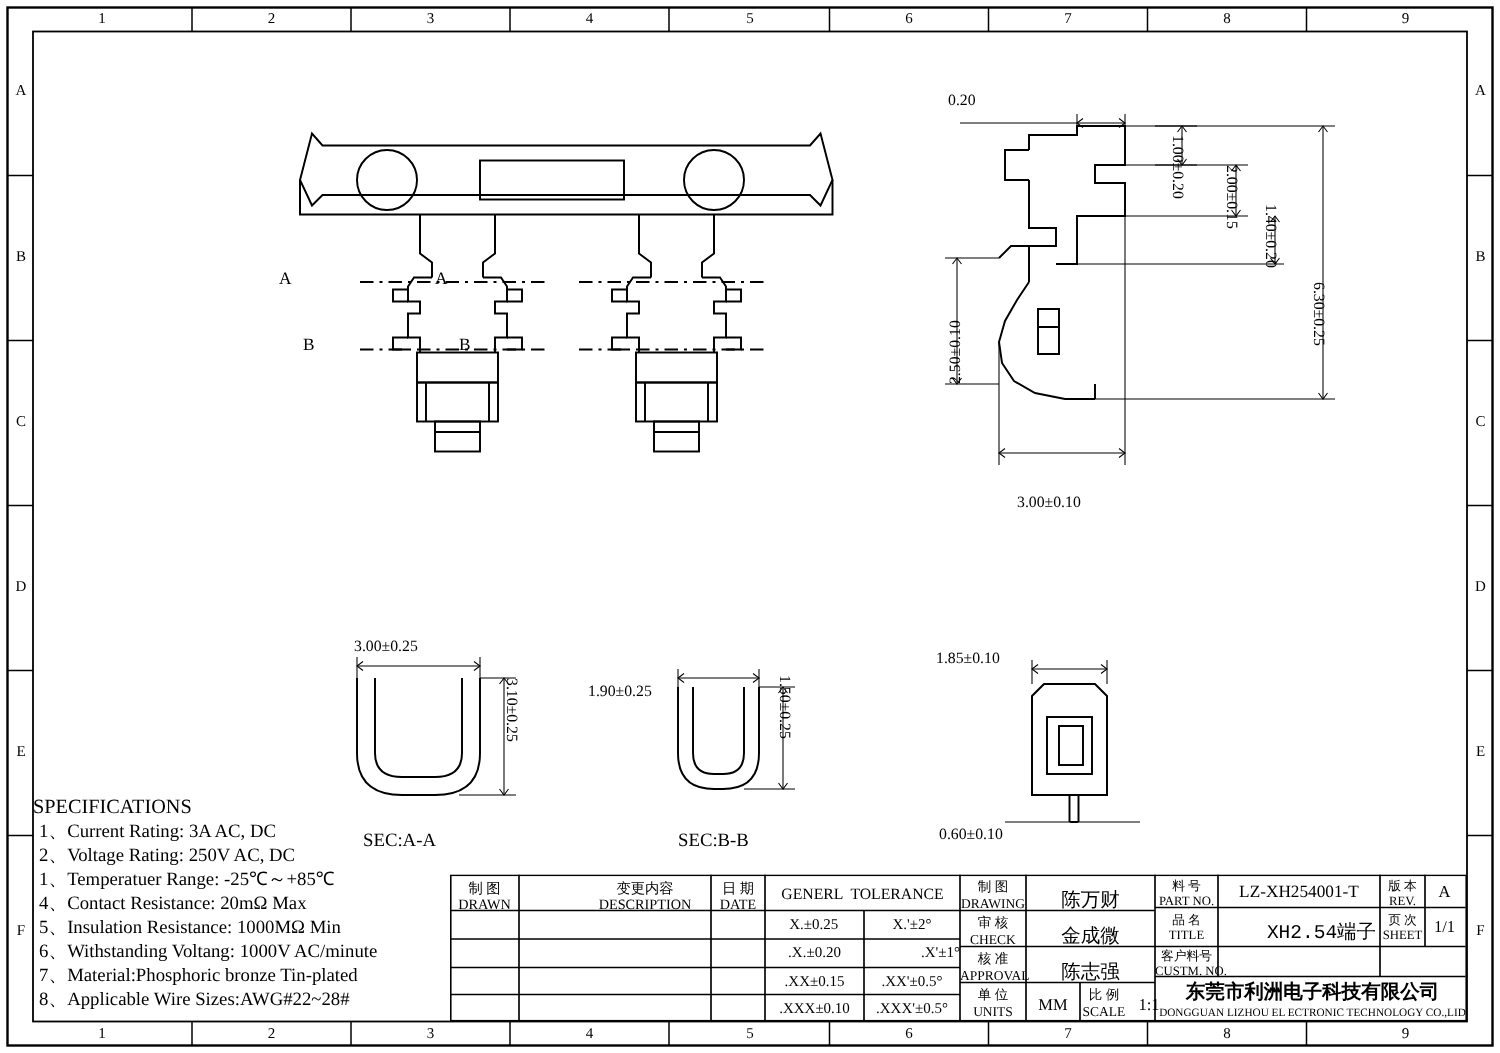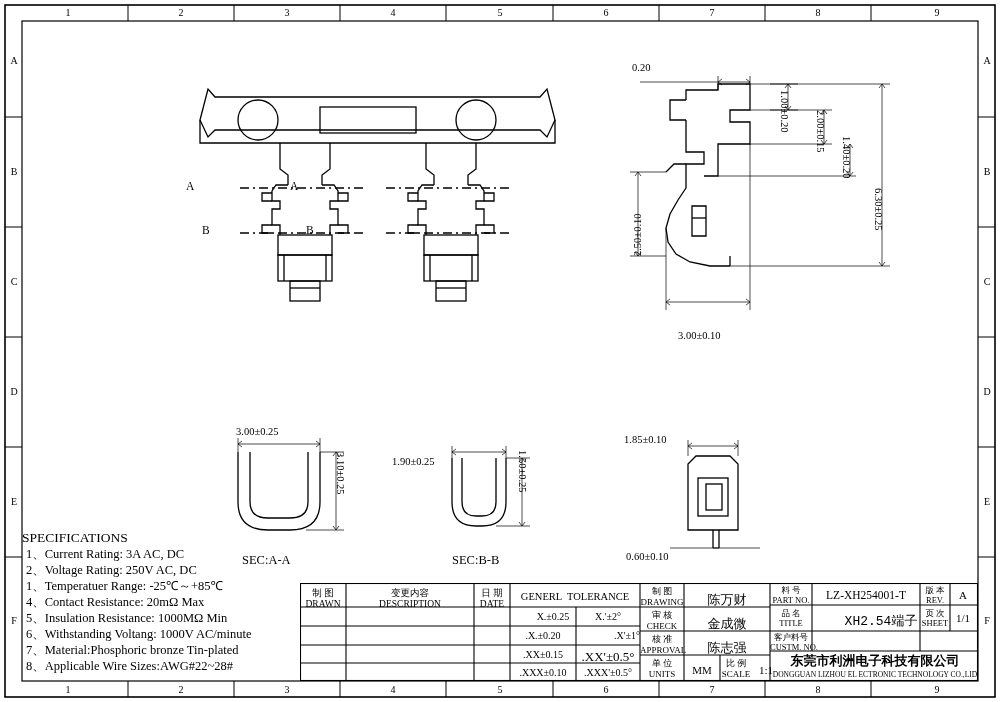--- a/index.html
+++ b/index.html
@@ -329,32 +329,32 @@
       <line x1="470" y1="48" x2="677" y2="48"></line>
       <line x1="470" y1="68" x2="677" y2="68"></line>
       <line x1="512" y1="0" x2="512" y2="68"></line>
       <line x1="620" y1="0" x2="620" y2="68"></line>
       <line x1="650" y1="0" x2="650" y2="48"></line>
     </g>
   </svg>
 
   <div class="tb" style="left:300px;top:588px;width:46px;font-size:9.5px;line-height:11px;">制 图
 DRAWN</div>
-  <div class="tb" style="left:346px;top:588px;width:128px;font-size:9.5px;line-height:11px;">变更内容
+  <div class="tb" style="left:346px;top:588px;width:128px;font-size:9.5px;line-height:11px;padding-left:20px;">变更内容
 DESCRIPTION</div>
   <div class="tb" style="left:474px;top:588px;width:36px;font-size:9.5px;line-height:11px;">日 期
 DATE</div>
 
   <div class="tb" style="left:510px;top:591px;width:130px;font-size:10.5px;">GENERL  TOLERANCE</div>
-  <div class="tb" style="left:510px;top:611px;width:86px;font-size:10px;">X.±0.25</div>
+  <div class="tb" style="left:510px;top:611px;width:65px;font-size:10px;">X.±0.25</div>
   <div class="tb" style="left:576px;top:611px;width:64px;font-size:10px;">X.'±2°</div>
   <div class="tb" style="left:510px;top:630px;width:66px;font-size:10px;">.X.±0.20</div>
   <div class="tb" style="left:576px;top:630px;width:64px;font-size:10px;text-align:right;">.X'±1°</div>
   <div class="tb" style="left:510px;top:649px;width:66px;font-size:10px;">.XX±0.15</div>
-  <div class="tb" style="left:576px;top:649px;width:64px;font-size:13px;">.XX'±0.5°</div>
+  <div class="tb" style="left:576px;top:649px;width:64px;font-size:10px;">.XX'±0.5°</div>
   <div class="tb" style="left:510px;top:667px;width:66px;font-size:10px;">.XXX±0.10</div>
   <div class="tb" style="left:576px;top:667px;width:64px;font-size:10px;">.XXX'±0.5°</div>
 
   <div class="tb" style="left:640px;top:586px;width:44px;font-size:9px;line-height:10.5px;">制 图
 DRAWING</div>
   <div class="tb cn" style="left:684px;top:591px;width:86px;font-size:13px;">陈万财</div>
   <div class="tb" style="left:640px;top:610px;width:44px;font-size:9px;line-height:10.5px;">审 核
 CHECK</div>
   <div class="tb cn" style="left:684px;top:615px;width:86px;font-size:13px;">金成微</div>
   <div class="tb" style="left:640px;top:634px;width:44px;font-size:9px;line-height:10.5px;">核 准

